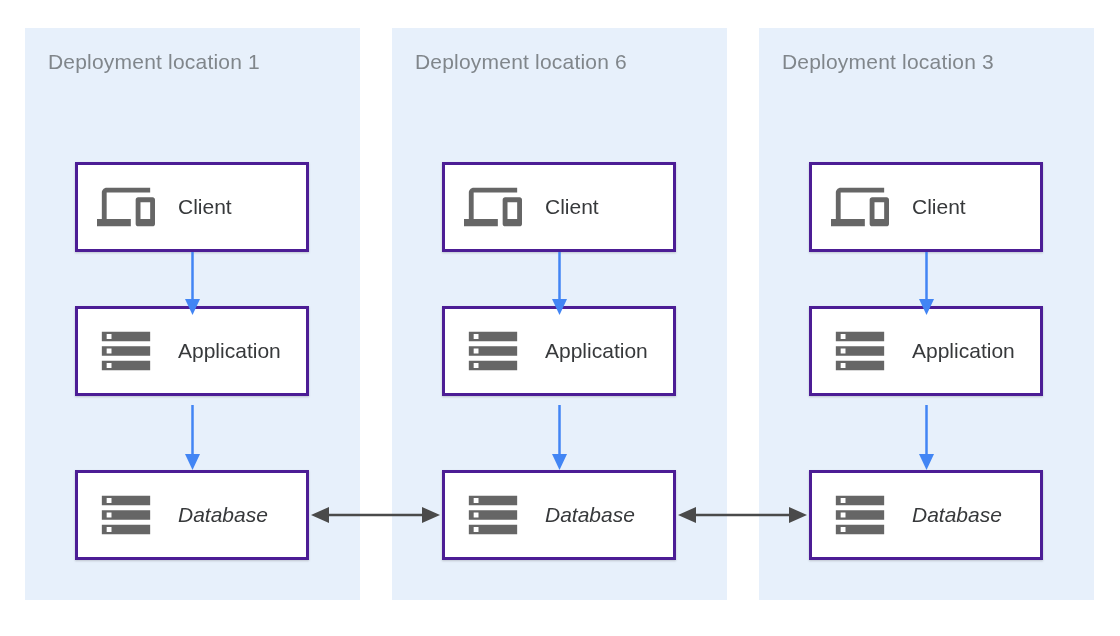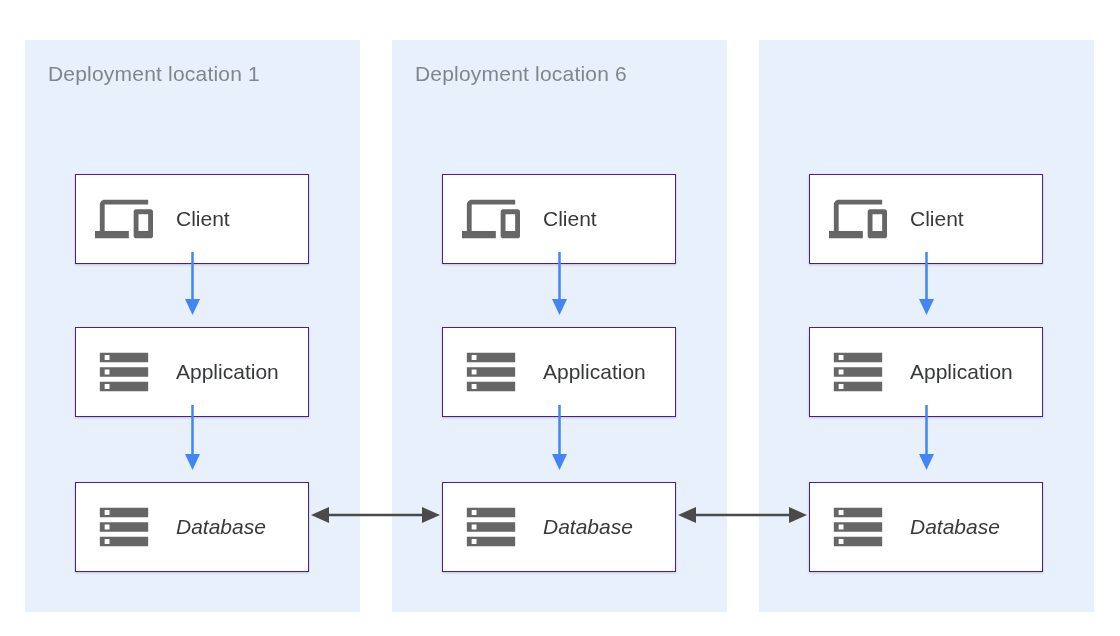--- a/index.html
+++ b/index.html
@@ -14,21 +14,20 @@
     background: #ffffff;
     font-family: "Liberation Sans", sans-serif;
     overflow: hidden;
   }
   .zone {
     position: absolute;
     top: 28px;
     width: 335px;
     height: 572px;
     background: #e7f0fb;
-    margin-top: 12px;
   }
   .zone-1 { left: 25px; }
   .zone-2 { left: 392px; }
   .zone-3 { left: 759px; }
   .zone-title {
     position: absolute;
     left: 23px;
     top: 22px;
     margin: 0;
     font-size: 21px;
@@ -36,29 +35,29 @@
     letter-spacing: 0.2px;
     color: #80868b;
   }
   .node {
     position: absolute;
     left: 50px;
     width: 234px;
     height: 90px;
     box-sizing: border-box;
     background: #ffffff;
-    border: 1px solid #4c1d95;
+    border: 3px solid #4c1d95;
     box-shadow: 0 1px 2px rgba(0,0,0,0.18);
     display: flex;
     align-items: center;
     padding-left: 19px;
     text-align: center;
   }
   .node-client      { top: 134px; }
-  .node-application { top: 287px; }
+  .node-application { top: 278px; }
   .node-database    { top: 442px; font-style: italic; }
   .node .icon {
     flex: 0 0 auto;
     width: 58px;
     height: 58px;
     fill: #666666;
   }
   .node-label {
     margin-left: 23px;
     font-size: 21px;
@@ -121,20 +120,21 @@
     </div>
     <div class="node node-database">
       <svg class="icon" viewBox="0 0 24 24" aria-hidden="true">
         <path d="M2 20h20v-4H2v4zm2-3h2v2H4v-2zM2 4v4h20V4H2zm4 3H4V5h2v2zm-4 7h20v-4H2v4zm2-3h2v2H4v-2z"></path>
       </svg>
       <span class="node-label">Database</span>
     </div>
   </section>
 
   <section class="zone zone-3">
+    <h2 class="zone-title">Deployment location 3</h2>
     <div class="node node-client">
       <svg class="icon" viewBox="0 0 24 24" aria-hidden="true">
         <path d="M4 6h18V4H4c-1.1 0-2 .9-2 2v11H0v3h14v-3H4V6zm19 2h-6c-.55 0-1 .45-1 1v10c0 .55.45 1 1 1h6c.55 0 1-.45 1-1V9c0-.55-.45-1-1-1zm-1 9h-4v-7h4v7z"></path>
       </svg>
       <span class="node-label">Client</span>
     </div>
     <div class="node node-application">
       <svg class="icon" viewBox="0 0 24 24" aria-hidden="true">
         <path d="M2 20h20v-4H2v4zm2-3h2v2H4v-2zM2 4v4h20V4H2zm4 3H4V5h2v2zm-4 7h20v-4H2v4zm2-3h2v2H4v-2z"></path>
       </svg>

